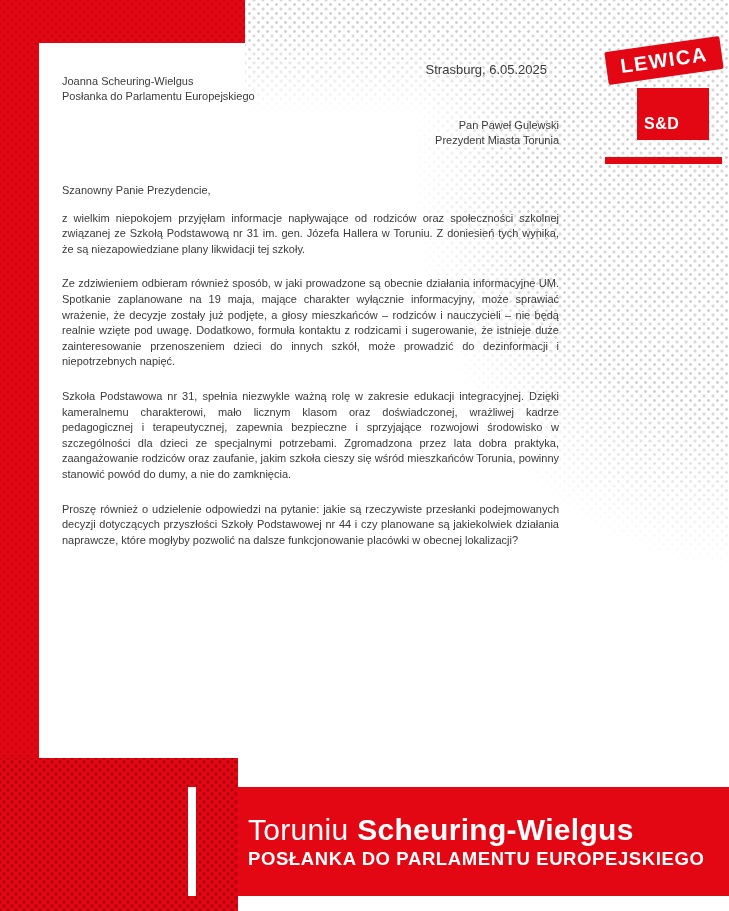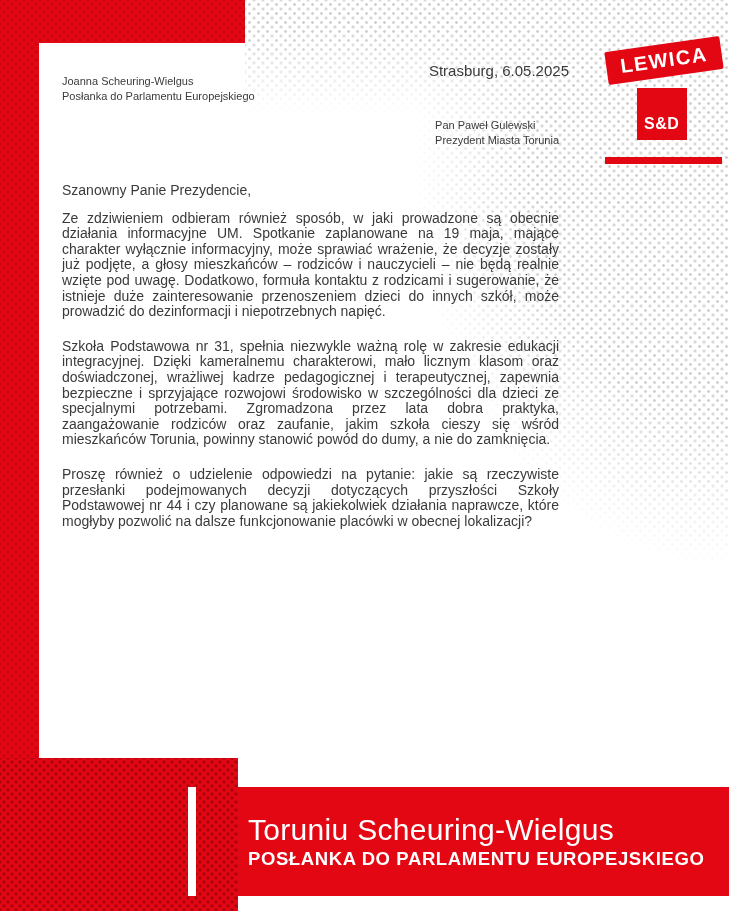--- a/index.html
+++ b/index.html
@@ -43,57 +43,57 @@
     background-color:var(--red);
     background-image:
       radial-gradient(circle, rgba(60,0,5,0.30) 1.4px, rgba(60,0,5,0) 2px),
       radial-gradient(circle, rgba(60,0,5,0.30) 1.4px, rgba(60,0,5,0) 2px);
     background-size:8px 8px,8px 8px;
     background-position:0 0,4px 4px;
   }
 
   
   .sender{position:absolute;left:62px;top:74px;font-size:11px;line-height:14.5px;}
-  .dateline{position:absolute;right:160px;top:62px;font-size:15px;text-align:left;}
-  .recipient{position:absolute;right:170px;top:118px;font-size:11px;line-height:14.5px;text-align:left;}
+  .dateline{position:absolute;right:182px;top:62px;font-size:13px;text-align:left;}
+  .recipient{position:absolute;right:170px;top:118px;font-size:11px;line-height:14.5px;text-align:right;}
 
   
   .lewica{
     position:absolute;left:606px;top:44px;width:116px;height:33px;
     background:var(--red);transform:rotate(-8deg);border-radius:2px;
     display:flex;align-items:center;justify-content:center;
     color:#fff;font-weight:bold;font-size:20px;letter-spacing:1.5px;
   }
   .sd-box{
-    position:absolute;left:637px;top:88px;width:50px;height:52px;
+    position:absolute;left:637px;top:88px;width:72px;height:52px;
     background:var(--red);
   }
   .sd-box span{
     position:absolute;left:7px;bottom:7px;
     color:#fff;font-weight:bold;font-size:16px;letter-spacing:0.5px;
   }
   .sd-bar{position:absolute;left:605px;top:157px;width:117px;height:7px;background:var(--red);}
 
   
   .letter-body{
     position:absolute;left:62px;top:183px;width:497px;
-    font-size:14px;line-height:15.6px;text-align:justify;
+    font-size:11px;line-height:15.6px;text-align:justify;
   }
   .letter-body .salutation{margin:0 0 12px 0;text-align:left;}
   .letter-body p.para{margin:0 0 19px 0;}
 
   
   .footer-banner{
     position:absolute;left:238px;top:787px;width:491px;height:109px;
     background:var(--red);color:#fff;
     display:flex;flex-direction:column;justify-content:center;
     padding-left:10px;
   }
   .footer-name{font-size:30px;line-height:34px;font-weight:400;letter-spacing:0.3px;white-space:nowrap;}
-  .footer-name b{font-weight:400;}
+  .footer-name b{font-weight:700;}
   .footer-role{font-size:18.5px;line-height:24px;font-weight:700;letter-spacing:0.6px;white-space:nowrap;}
   .white-bar{position:absolute;left:188px;top:787px;width:8px;height:109px;background:#fff;z-index:3;}
 </style>
 </head>
 <body>
 
 <div class="page">
 
   <div class="halftone-gray"></div>
   <div class="band-left red-dotted"></div>
@@ -114,20 +114,21 @@
   <div class="lewica">
     <span>LEWICA</span>
   </div>
   <div class="sd-box">
     <span>S&amp;D</span>
   </div>
   <div class="sd-bar"></div>
 
   <div class="letter-body">
     <p class="salutation">Szanowny Panie Prezydencie,</p>
+    <p class="para">z wielkim niepokojem przyjęłam informacje napływające od rodziców oraz społeczności szkolnej związanej ze Szkołą Podstawową nr 31 im. gen. Józefa Hallera w Toruniu. Z doniesień tych wynika, że są niezapowiedziane plany likwidacji tej szkoły.</p>
     <p class="para">Ze zdziwieniem odbieram również sposób, w jaki prowadzone są obecnie działania informacyjne UM. Spotkanie zaplanowane na 19 maja, mające charakter wyłącznie informacyjny, może sprawiać wrażenie, że decyzje zostały już podjęte, a głosy mieszkańców – rodziców i nauczycieli – nie będą realnie wzięte pod uwagę. Dodatkowo, formuła kontaktu z rodzicami i sugerowanie, że istnieje duże zainteresowanie przenoszeniem dzieci do innych szkół, może prowadzić do dezinformacji i niepotrzebnych napięć.</p>
     <p class="para">Szkoła Podstawowa nr 31, spełnia niezwykle ważną rolę w zakresie edukacji integracyjnej. Dzięki kameralnemu charakterowi, mało licznym klasom oraz doświadczonej, wrażliwej kadrze pedagogicznej i terapeutycznej, zapewnia bezpieczne i sprzyjające rozwojowi środowisko w szczególności dla dzieci ze specjalnymi potrzebami. Zgromadzona przez lata dobra praktyka, zaangażowanie rodziców oraz zaufanie, jakim szkoła cieszy się wśród mieszkańców Torunia, powinny stanowić powód do dumy, a nie do zamknięcia.</p>
     <p class="para">Proszę również o udzielenie odpowiedzi na pytanie: jakie są rzeczywiste przesłanki podejmowanych decyzji dotyczących przyszłości Szkoły Podstawowej nr 44 i czy planowane są jakiekolwiek działania naprawcze, które mogłyby pozwolić na dalsze funkcjonowanie placówki w obecnej lokalizacji?</p>
   </div>
 
   <div class="dots-block"></div>
   <div class="white-bar"></div>
 
   <div class="footer-banner">
     <div class="footer-name">

